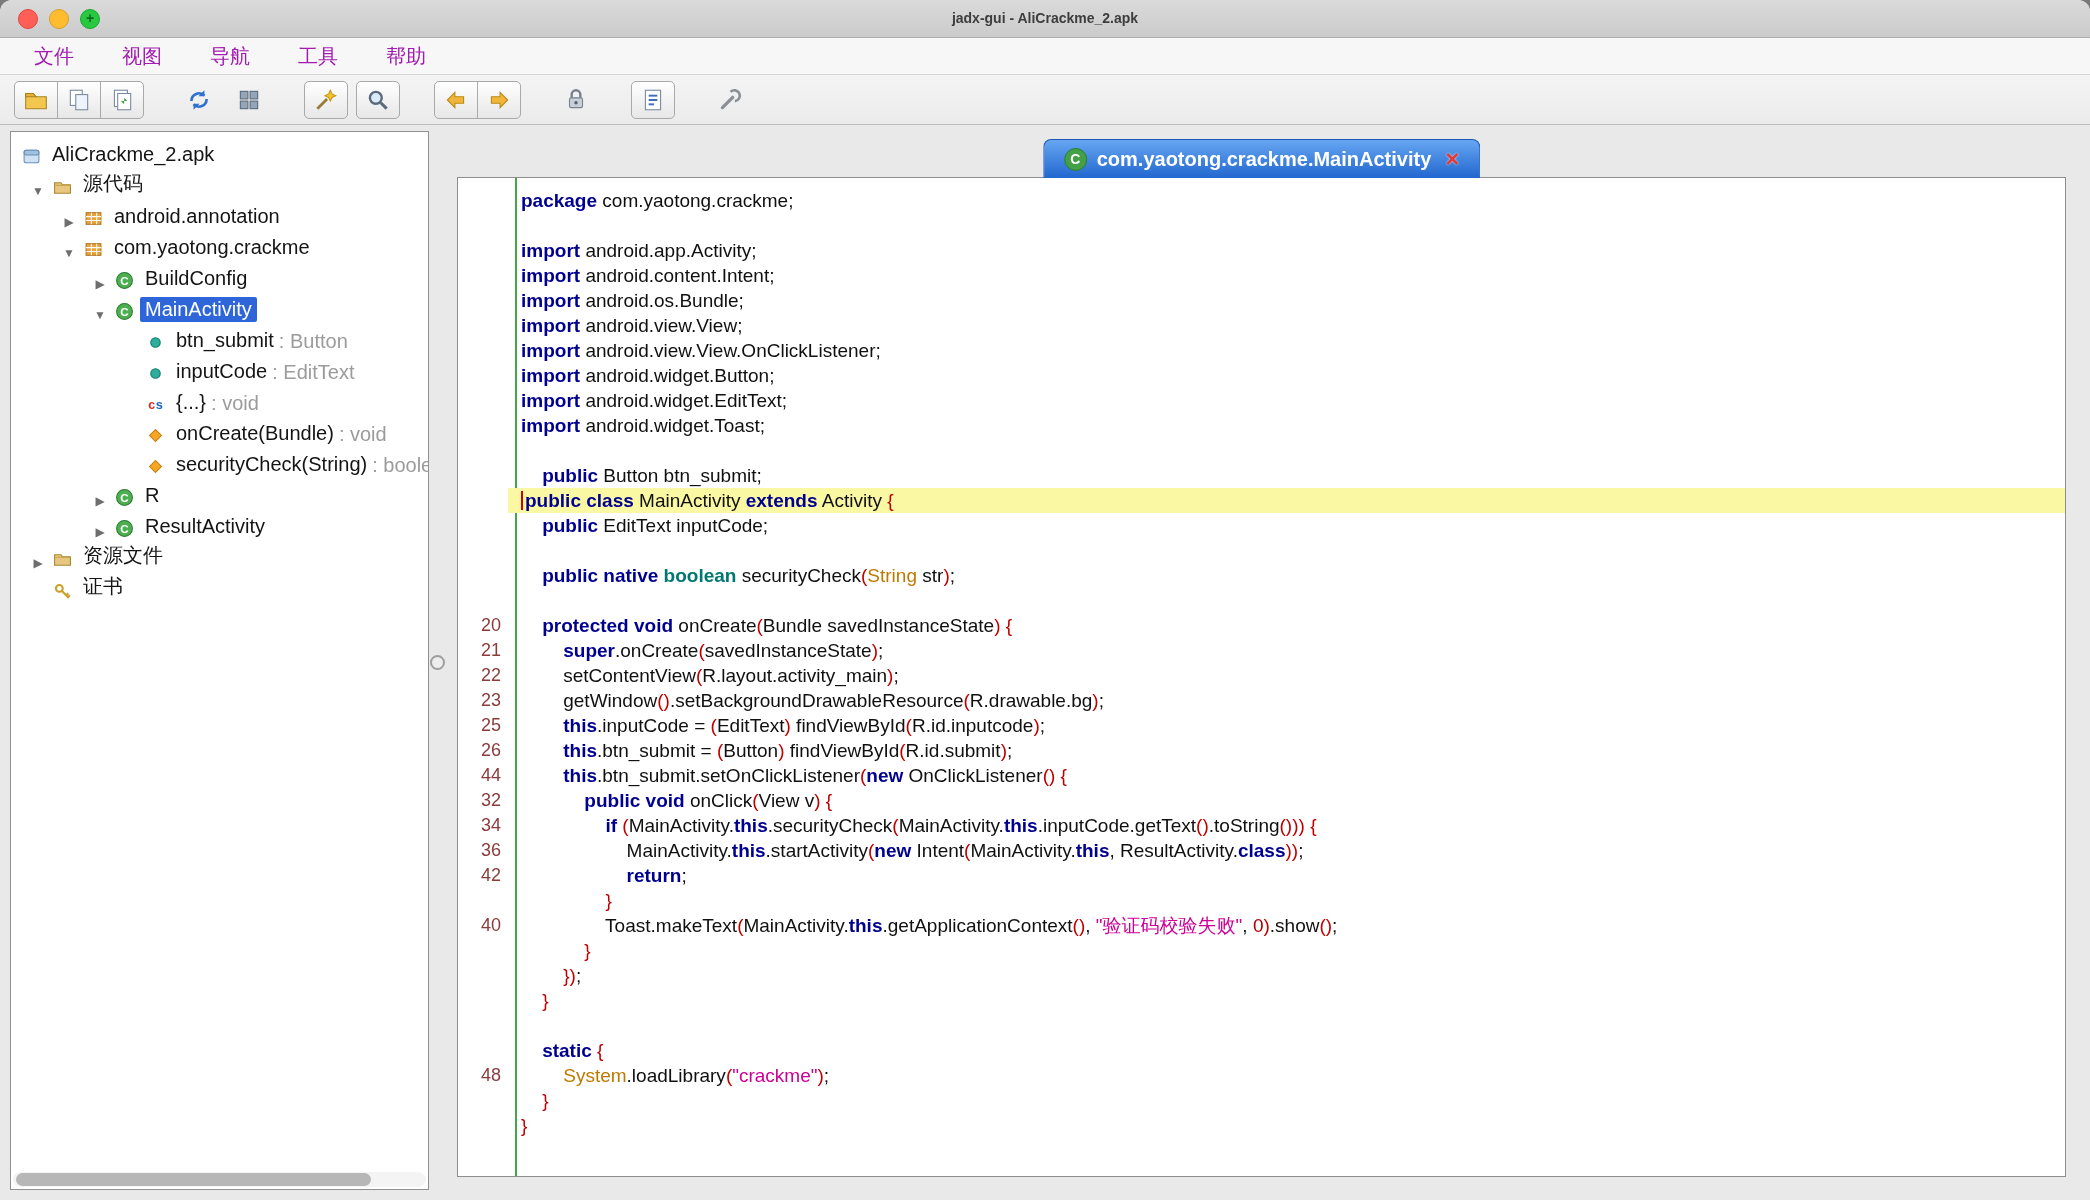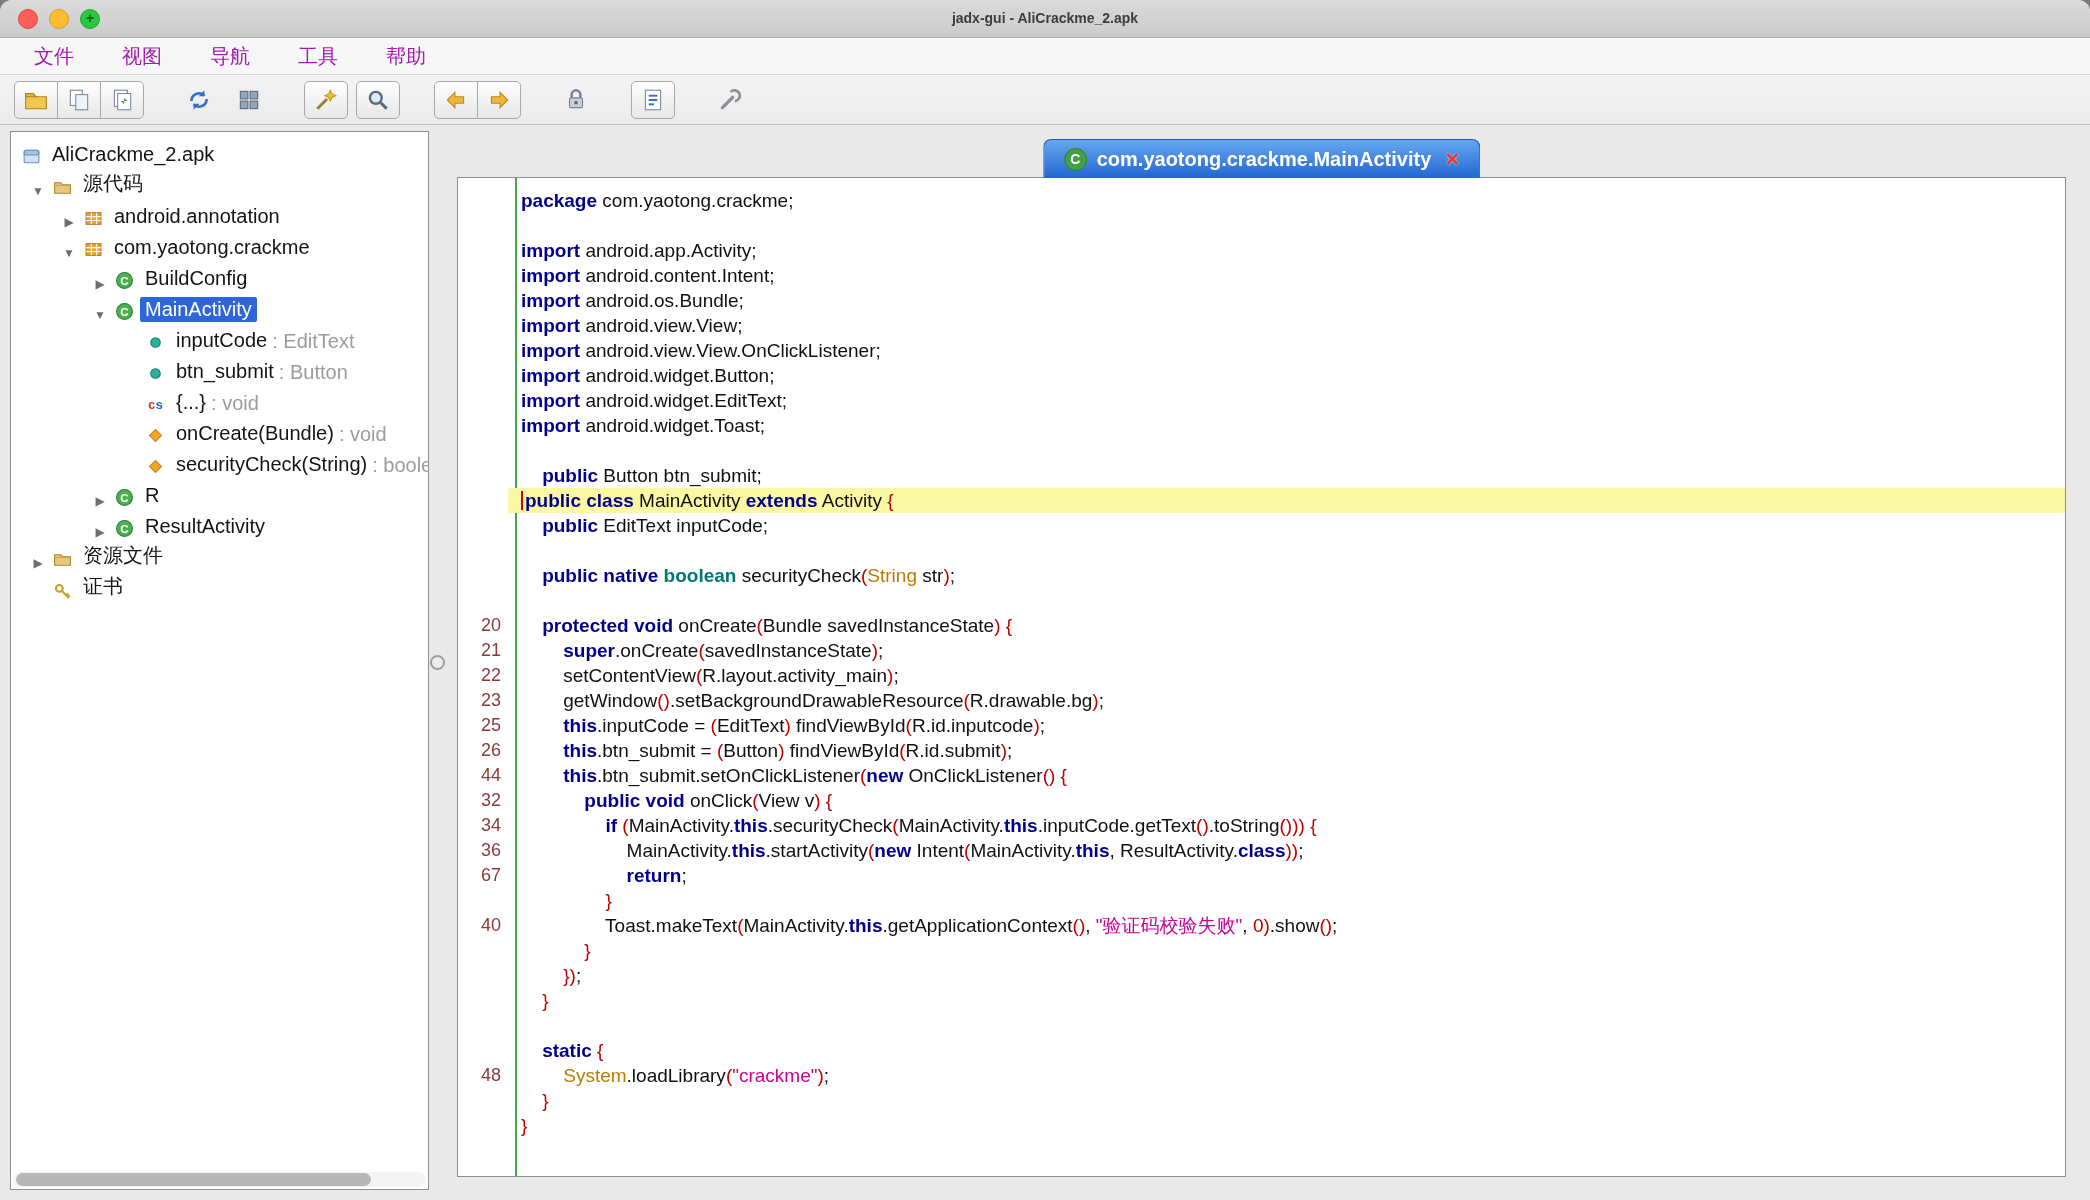--- a/index.html
+++ b/index.html
@@ -279,32 +279,32 @@
           </span>
           <span class="tlabel">MainActivity</span>
         </div>
         <div class="tree-row" style="padding-left: 108px;">
           <span class="tw"></span>
           <span class="ticon">
             <svg viewBox="0 0 18 18">
               <circle cx="9" cy="9" r="4.5" fill="#2fae9c" stroke="#0e7e6e"></circle>
             </svg>
           </span>
+          <span class="tlabel">btn_submit</span>
+          <span class="tsuffix"> : Button</span>
+        </div>
+        <div class="tree-row" style="padding-left: 108px;">
+          <span class="tw"></span>
+          <span class="ticon">
+            <svg viewBox="0 0 18 18">
+              <circle cx="9" cy="9" r="4.5" fill="#2fae9c" stroke="#0e7e6e"></circle>
+            </svg>
+          </span>
           <span class="tlabel">inputCode</span>
           <span class="tsuffix"> : EditText</span>
-        </div>
-        <div class="tree-row" style="padding-left: 108px;">
-          <span class="tw"></span>
-          <span class="ticon">
-            <svg viewBox="0 0 18 18">
-              <circle cx="9" cy="9" r="4.5" fill="#2fae9c" stroke="#0e7e6e"></circle>
-            </svg>
-          </span>
-          <span class="tlabel">btn_submit</span>
-          <span class="tsuffix"> : Button</span>
         </div>
         <div class="tree-row" style="padding-left: 108px;">
           <span class="tw"></span>
           <span class="ticon">
             <svg viewBox="0 0 18 18">
               <text x="2" y="13.5" font-size="12" font-weight="bold" fill="#d32f2f" font-family="Liberation Mono,monospace">c</text>
               <text x="9" y="13.5" font-size="12" font-weight="bold" fill="#1565c0" font-family="Liberation Mono,monospace">s</text>
             </svg>
           </span>
           <span class="tlabel">{...}</span>
@@ -489,21 +489,21 @@
           </div>
           <div class="cl">
             <span class="num">34</span>
             <span class="txt"><span class="tok-p">                </span><span class="tok-k">if</span><span class="tok-p"> </span><span class="tok-r">(</span><span class="tok-p">MainActivity.</span><span class="tok-k">this</span><span class="tok-p">.securityCheck</span><span class="tok-r">(</span><span class="tok-p">MainActivity.</span><span class="tok-k">this</span><span class="tok-p">.inputCode.getText</span><span class="tok-r">()</span><span class="tok-p">.toString</span><span class="tok-r">()))</span><span class="tok-p"> </span><span class="tok-r">{</span></span>
           </div>
           <div class="cl">
             <span class="num">36</span>
             <span class="txt"><span class="tok-p">                    MainActivity.</span><span class="tok-k">this</span><span class="tok-p">.startActivity</span><span class="tok-r">(</span><span class="tok-k">new</span><span class="tok-p"> Intent</span><span class="tok-r">(</span><span class="tok-p">MainActivity.</span><span class="tok-k">this</span><span class="tok-p">, ResultActivity.</span><span class="tok-k">class</span><span class="tok-r">))</span><span class="tok-p">;</span></span>
           </div>
           <div class="cl">
-            <span class="num">67</span>
+            <span class="num">42</span>
             <span class="txt"><span class="tok-p">                    </span><span class="tok-k">return</span><span class="tok-p">;</span></span>
           </div>
           <div class="cl">
             <span class="num"></span>
             <span class="txt"><span class="tok-p">                </span><span class="tok-r">}</span></span>
           </div>
           <div class="cl">
             <span class="num">40</span>
             <span class="txt"><span class="tok-p">                Toast.makeText</span><span class="tok-r">(</span><span class="tok-p">MainActivity.</span><span class="tok-k">this</span><span class="tok-p">.getApplicationContext</span><span class="tok-r">()</span><span class="tok-p">, </span><span class="tok-s">"验证码校验失败"</span><span class="tok-p">, </span><span class="tok-n">0</span><span class="tok-r">)</span><span class="tok-p">.show</span><span class="tok-r">()</span><span class="tok-p">;</span></span>
           </div>

